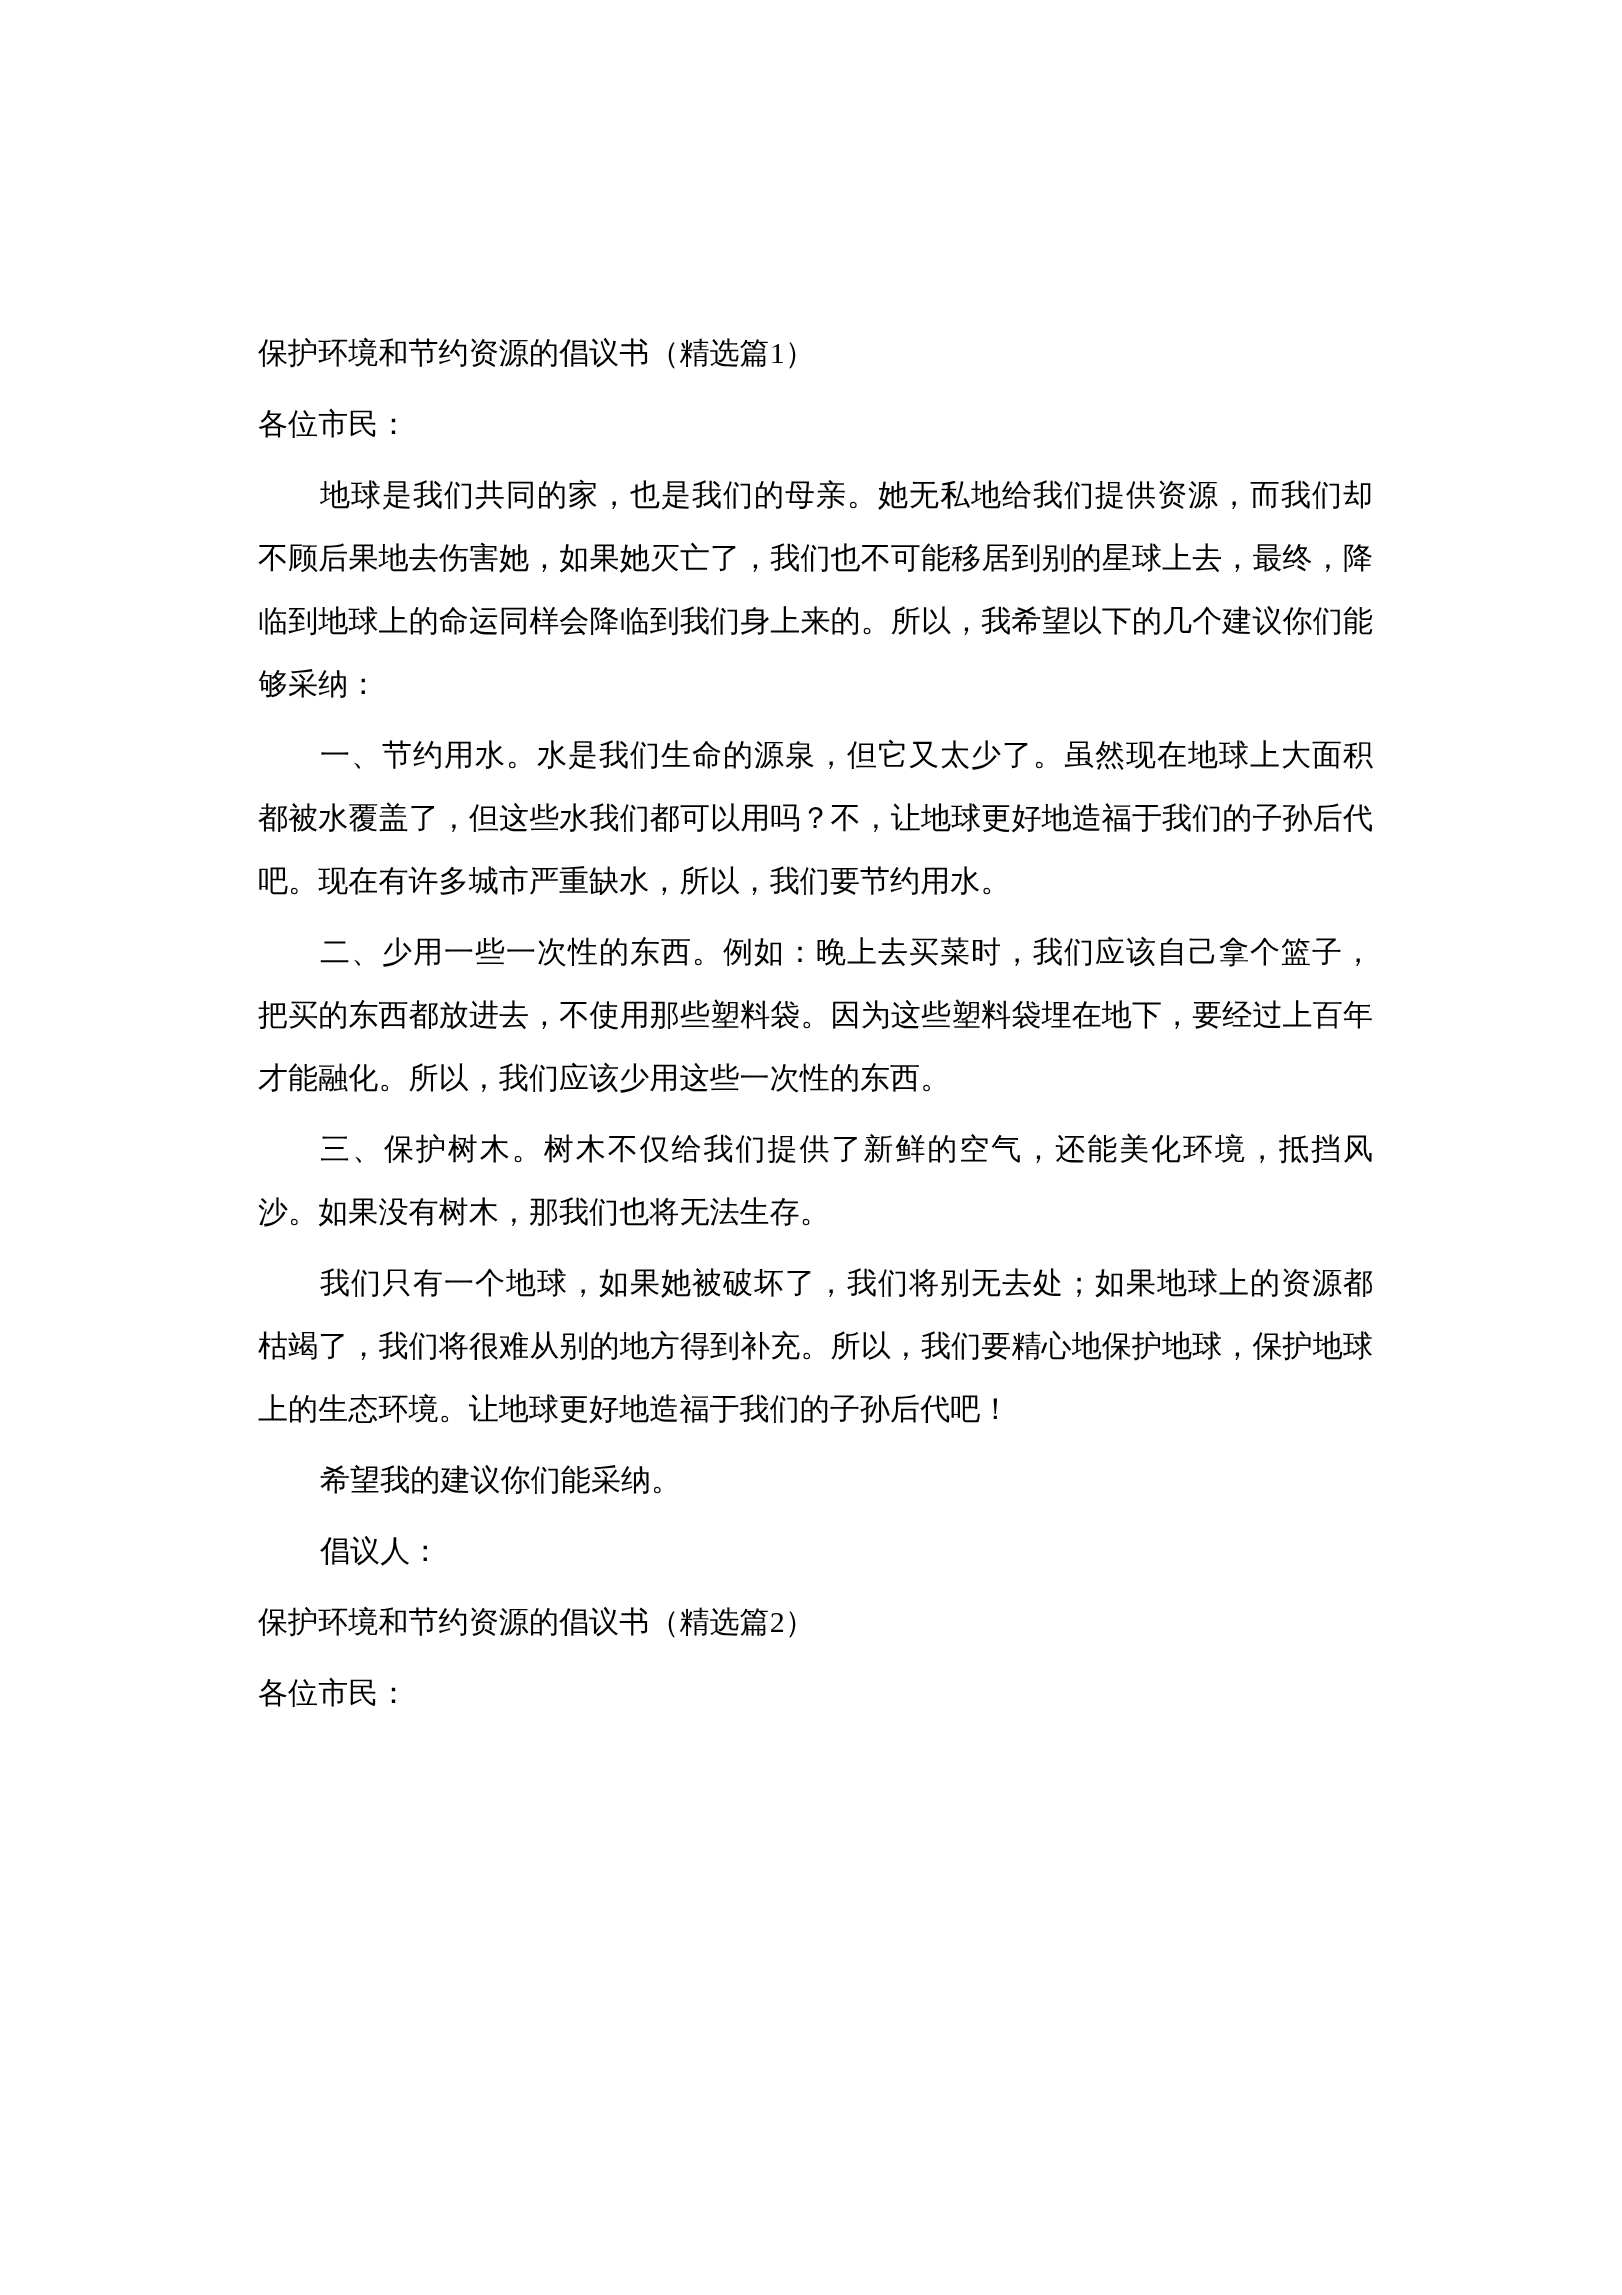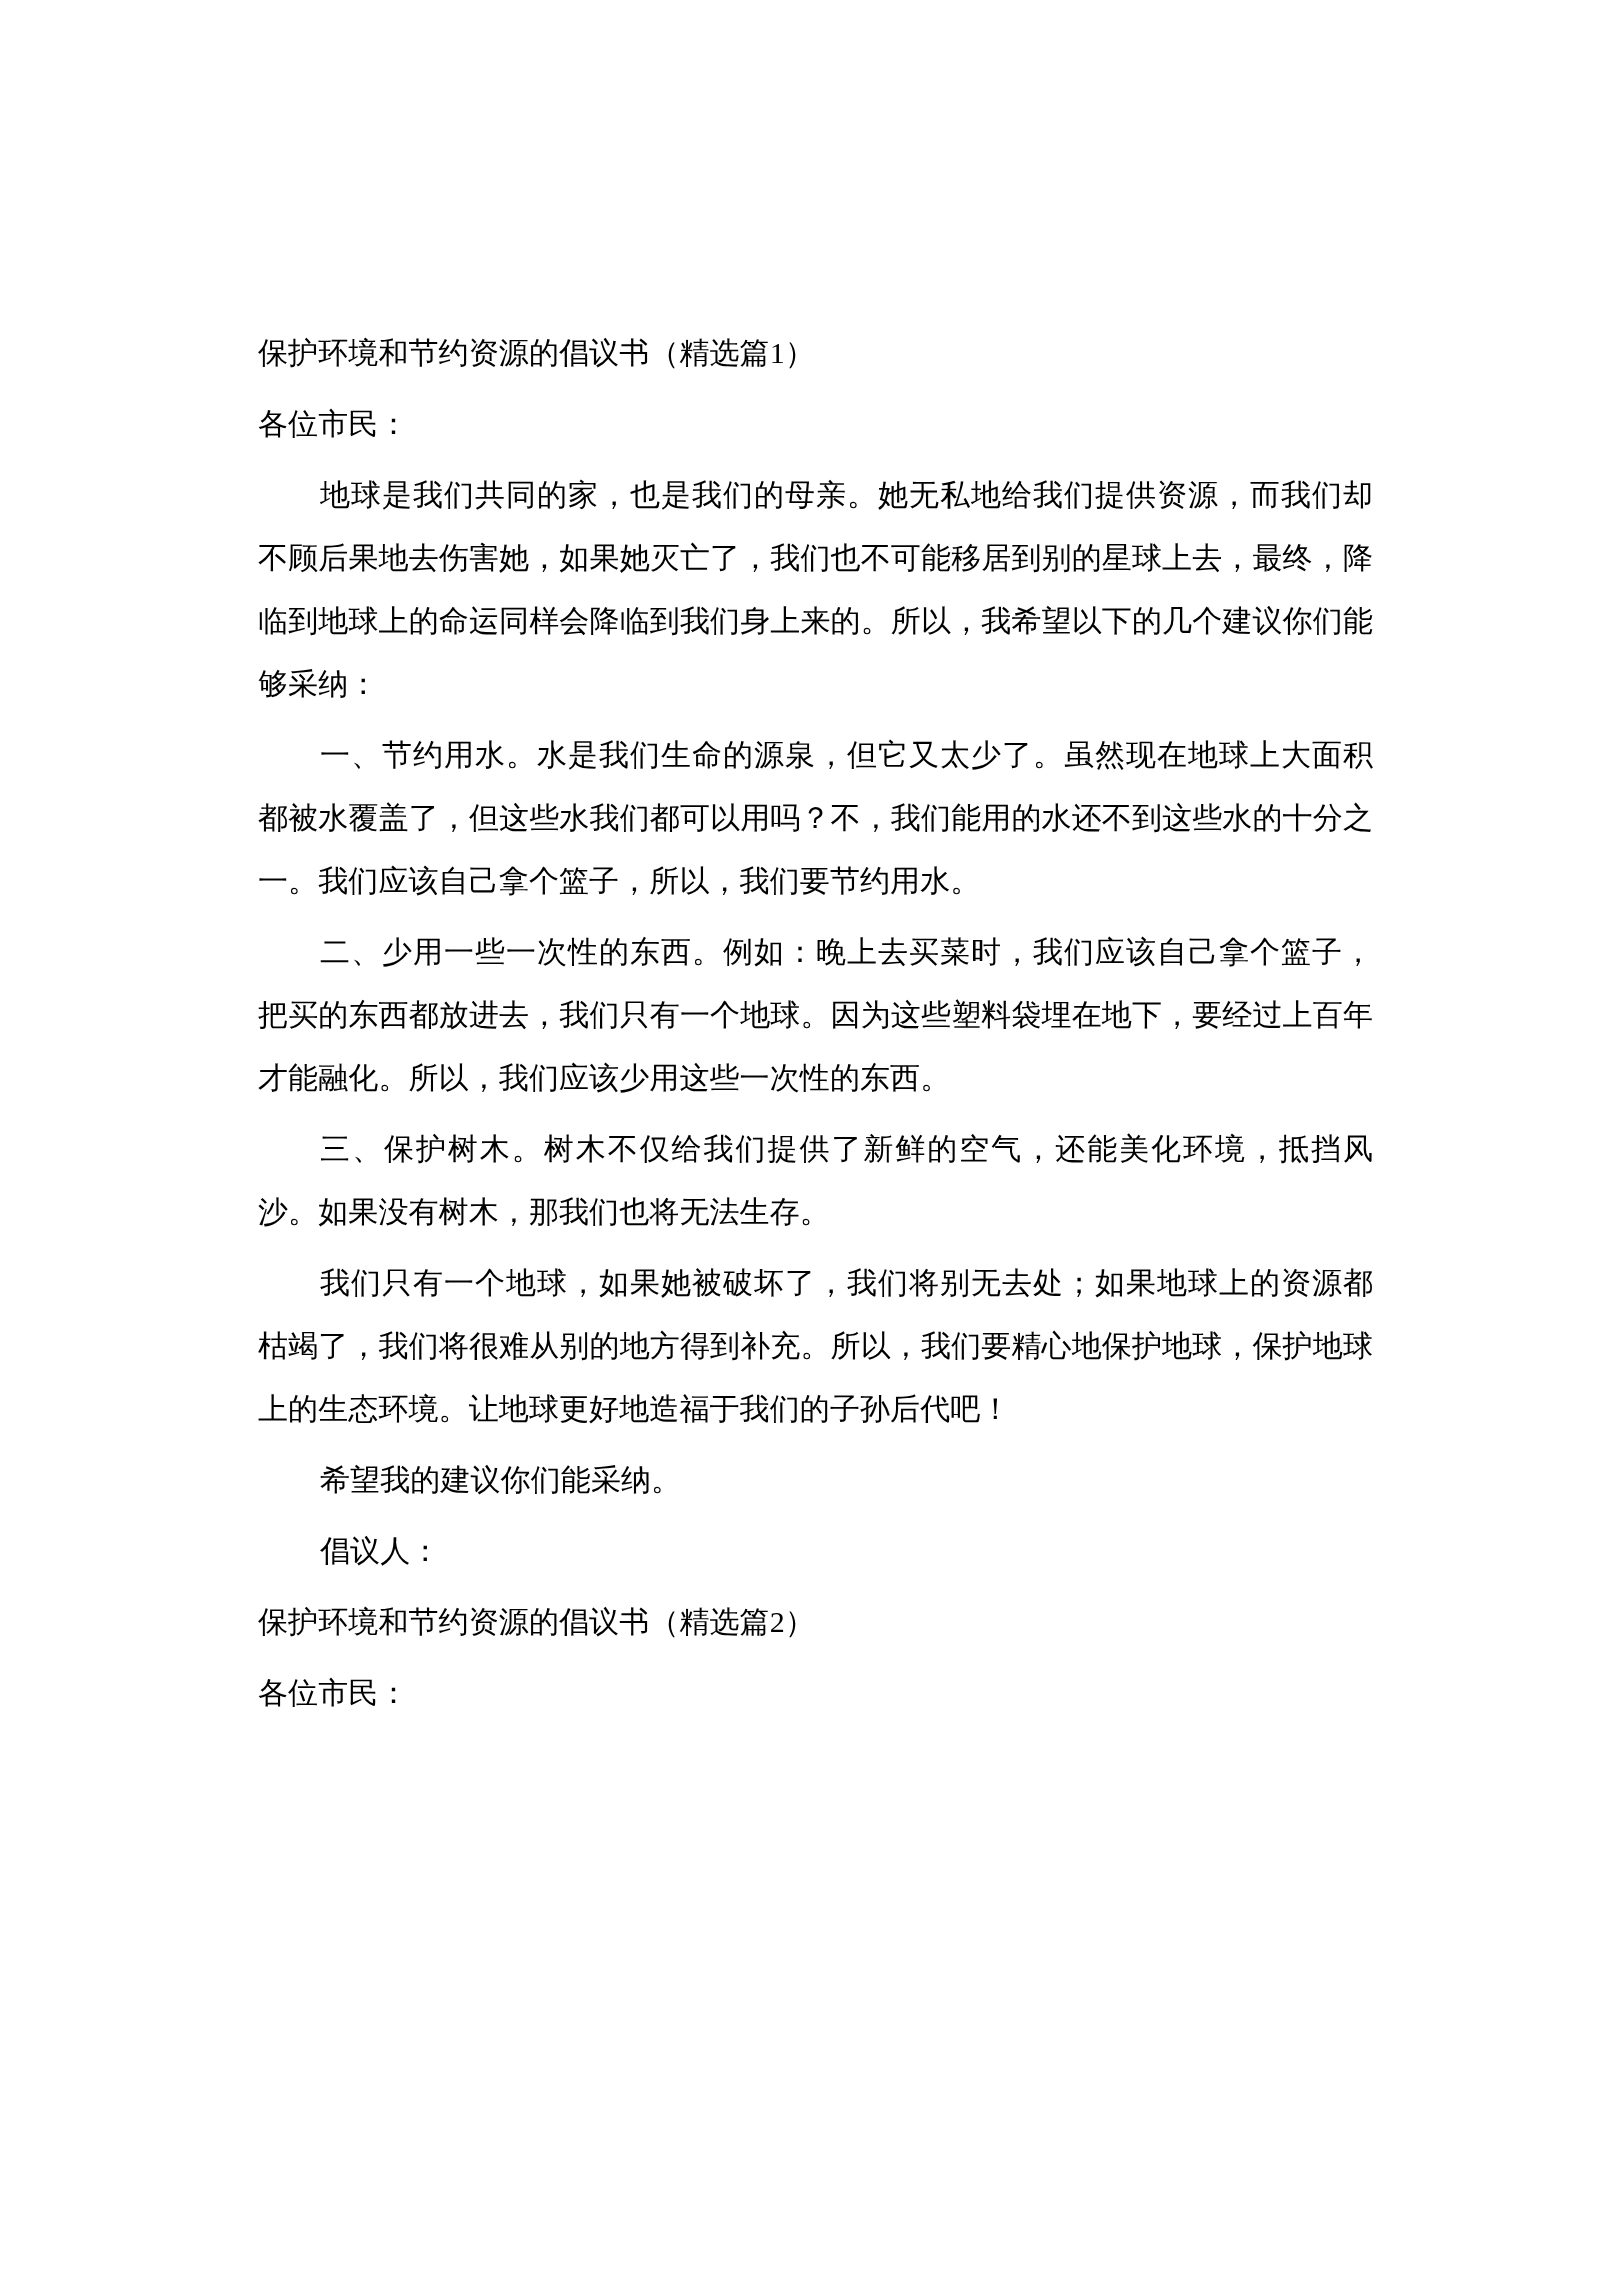--- a/index.html
+++ b/index.html
@@ -64,23 +64,23 @@
 
 
   <div class="body-block">
 
     <p class="para no-indent short">保护环境和节约资源的倡议书（精选篇1）</p>
 
     <p class="para no-indent short">各位市民：</p>
 
     <p class="para">地球是我们共同的家，也是我们的母亲。她无私地给我们提供资源，而我们却不顾后果地去伤害她，如果她灭亡了，我们也不可能移居到别的星球上去，最终，降临到地球上的命运同样会降临到我们身上来的。所以，我希望以下的几个建议你们能够采纳：</p>
 
-    <p class="para">一、节约用水。水是我们生命的源泉，但它又太少了。虽然现在地球上大面积都被水覆盖了，但这些水我们都可以用吗？不，我们能用的水还不到这些水的十分之一。我们应该自己拿个篮子，所以，我们要节约用水。</p>
+    <p class="para">一、节约用水。水是我们生命的源泉，但它又太少了。虽然现在地球上大面积都被水覆盖了，但这些水我们都可以用吗？不，让地球更好地造福于我们的子孙后代吧。现在有许多城市严重缺水，所以，我们要节约用水。</p>
 
-    <p class="para">二、少用一些一次性的东西。例如：晚上去买菜时，我们应该自己拿个篮子，把买的东西都放进去，我们只有一个地球。因为这些塑料袋埋在地下，要经过上百年才能融化。所以，我们应该少用这些一次性的东西。</p>
+    <p class="para">二、少用一些一次性的东西。例如：晚上去买菜时，我们应该自己拿个篮子，把买的东西都放进去，不使用那些塑料袋。因为这些塑料袋埋在地下，要经过上百年才能融化。所以，我们应该少用这些一次性的东西。</p>
 
     <p class="para">三、保护树木。树木不仅给我们提供了新鲜的空气，还能美化环境，抵挡风沙。如果没有树木，那我们也将无法生存。</p>
 
     <p class="para">我们只有一个地球，如果她被破坏了，我们将别无去处；如果地球上的资源都枯竭了，我们将很难从别的地方得到补充。所以，我们要精心地保护地球，保护地球上的生态环境。让地球更好地造福于我们的子孙后代吧！</p>
 
     <p class="para short">希望我的建议你们能采纳。</p>
 
     <p class="para short">倡议人：</p>
 
 

